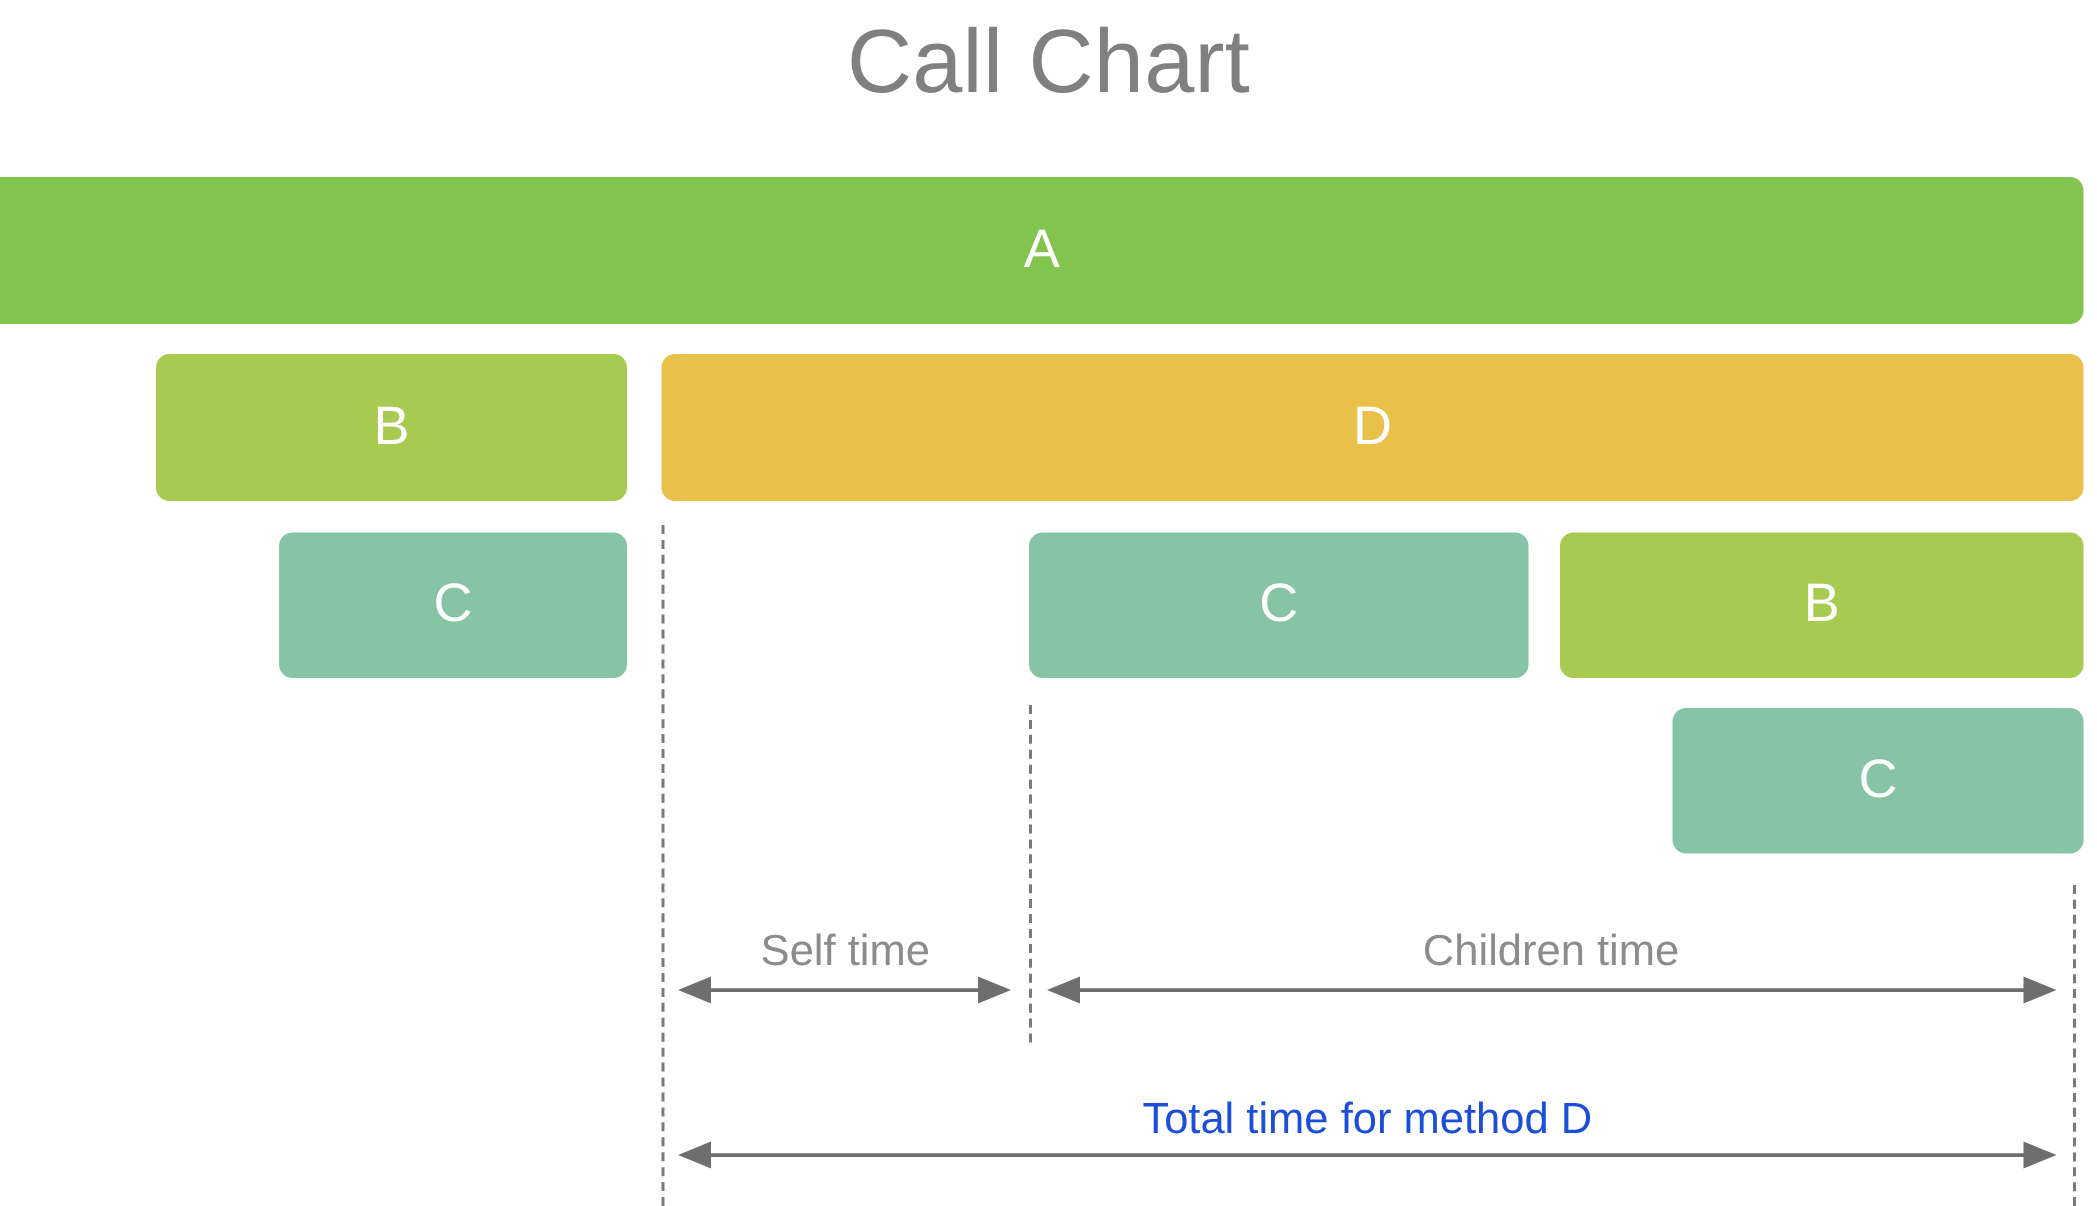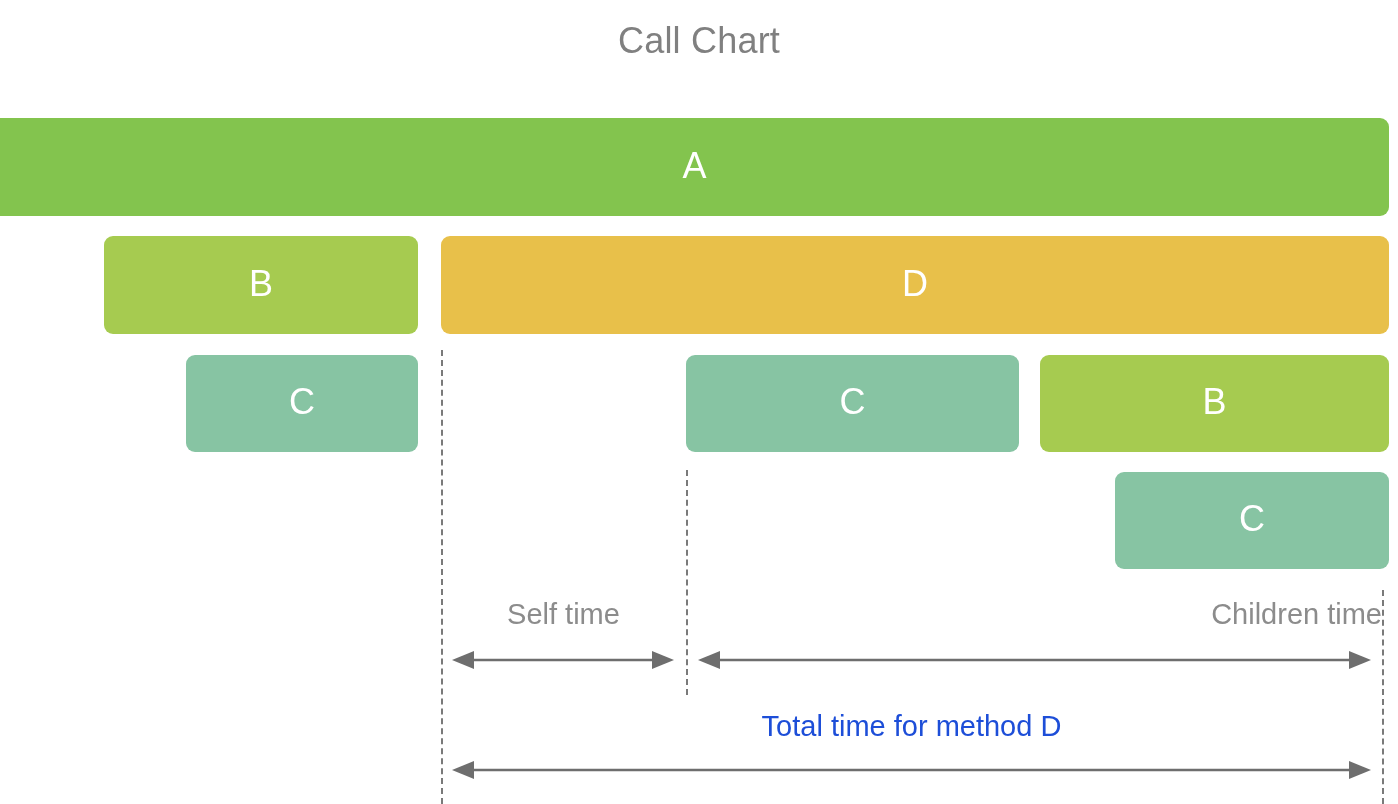--- a/index.html
+++ b/index.html
@@ -23,21 +23,21 @@
     height: 804px;
   }
 
   
   .chart-title {
     position: absolute;
     left: 0;
     top: 12px;
     width: 1398px;
     text-align: center;
-    font-size: 36px;
+    font-size: 60px;
     font-weight: 400;
     color: #808080;
     letter-spacing: 0.2px;
     line-height: 58px;
     white-space: nowrap;
   }
 
   
   .bar {
     position: absolute;
@@ -70,20 +70,21 @@
 
   
   .measure-label {
     position: absolute;
     text-align: center;
     font-size: 29px;
     font-weight: 400;
     color: #8c8c8c;
     line-height: 36px;
     white-space: nowrap;
+    margin-top: 20px;
   }
 
   
   .arrow-layer {
     position: absolute;
     left: 0; top: 0;
     width: 1398px;
     height: 804px;
     pointer-events: none;
   }
@@ -120,21 +121,21 @@
     </div>
 
   <div id="guides-layer">
       <div class="guide" style="left: 441px; top: 350px; height: 454px; border-left-color: rgb(122, 122, 122);"></div>
       <div class="guide" style="left: 686px; top: 470px; height: 225px; border-left-color: rgb(122, 122, 122);"></div>
       <div class="guide" style="left: 1382px; top: 590px; height: 214px; border-left-color: rgb(122, 122, 122);"></div>
     </div>
 
   <div id="measures-layer">
       <div class="measure-label" style="left: 441px; top: 596px; width: 245px; color: rgb(140, 140, 140);">Self time</div>
-      <div class="measure-label" style="left: 686px; top: 596px; width: 696px; color: rgb(140, 140, 140); text-align: right;">Children time</div>
+      <div class="measure-label" style="left: 686px; top: 596px; width: 696px; color: rgb(140, 140, 140);">Children time</div>
       <div class="measure-label" style="left: 441px; top: 708px; width: 941px; color: #1d4ed8;">Total time for method D</div>
     </div>
 
   <svg class="arrow-layer" id="arrows-layer" viewBox="0 0 1398 804">
       <g>
         <line x1="470" y1="660" x2="656" y2="660" stroke="#6e6e6e" stroke-width="2.5"></line>
         <polygon points="452,660 474,651 474,669" fill="#6e6e6e"></polygon>
         <polygon points="674,660 652,651 652,669" fill="#6e6e6e"></polygon>
       </g>
       <g>

